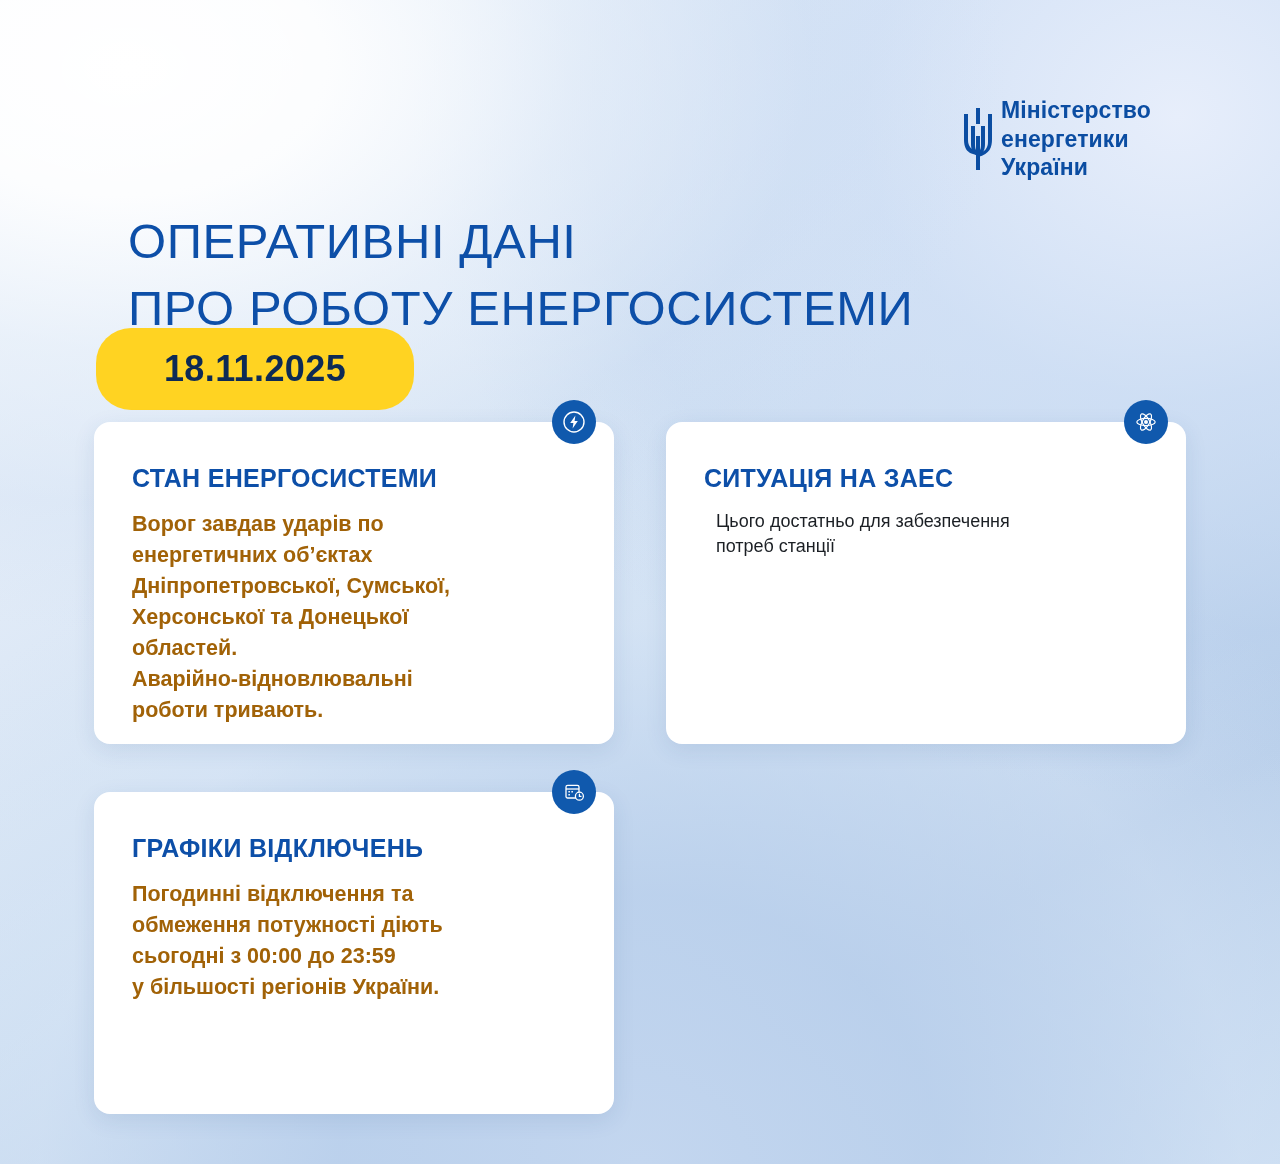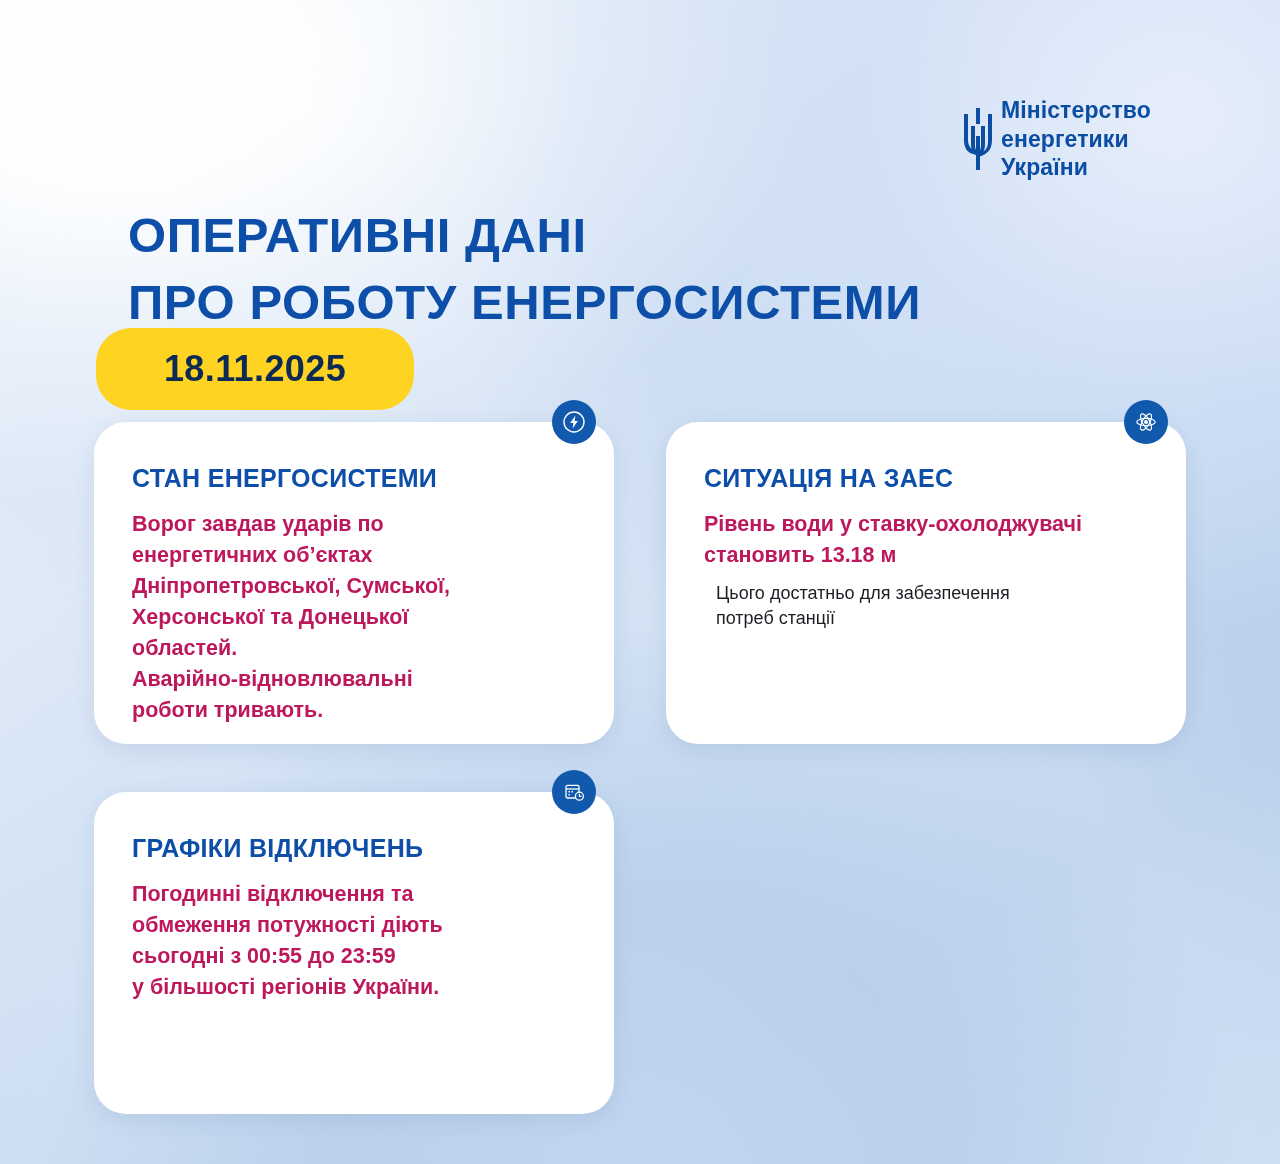--- a/index.html
+++ b/index.html
@@ -43,24 +43,24 @@
     font-weight: bold;
     line-height: 1.24;
     letter-spacing: 0.1px;
     white-space: nowrap;
   }
 
   
   .title {
     position: absolute;
     left: 128px;
-    top: 169px;
+    top: 175px;
     color: #0d4fa8;
     font-size: 49px;
-    font-weight: bold;
+    font-weight: normal;
     line-height: 1.38;
     letter-spacing: 0.6px;
     text-transform: uppercase;
   }
   .title .line2 { display: block; }
 
   
   .date-pill {
     position: absolute;
     left: 96px;
@@ -88,35 +88,35 @@
     width: 1092px;
     display: grid;
     grid-template-columns: 520px 520px;
     grid-template-rows: 322px 322px;
     column-gap: 52px;
     row-gap: 48px;
   }
   .card {
     position: relative;
     background: #ffffff;
-    border-radius: 32px;
+    border-radius: 16px;
     box-shadow: 0 6px 22px rgba(33, 70, 125, 0.10);
     padding: 42px 38px 30px 38px;
     box-sizing: border-box;
   }
   .card-title {
     color: #0d4fa8;
     font-size: 25px;
     font-weight: bold;
     letter-spacing: 0.3px;
     text-transform: uppercase;
     margin: 0 0 16px 0;
   }
   .card-body {
-    color: #be185d;
+    color: #a16207;
     font-size: 21.5px;
     font-weight: bold;
     line-height: 1.44;
     margin: 0;
     white-space: pre-line;
   }
   .card-note {
     color: #1b1f24;
     font-size: 18px;
     font-weight: normal;
@@ -194,39 +194,37 @@
     <div class="card">
       <div class="badge">
         <svg viewBox="0 0 24 24" width="24" height="24" aria-hidden="true">
           <circle cx="12" cy="12" r="2" fill="#ffffff"></circle>
           <ellipse cx="12" cy="12" rx="9.2" ry="3.6" fill="none" stroke="#ffffff" stroke-width="1.2"></ellipse>
           <ellipse cx="12" cy="12" rx="9.2" ry="3.6" fill="none" stroke="#ffffff" stroke-width="1.2" transform="rotate(60 12 12)"></ellipse>
           <ellipse cx="12" cy="12" rx="9.2" ry="3.6" fill="none" stroke="#ffffff" stroke-width="1.2" transform="rotate(120 12 12)"></ellipse>
         </svg>
       </div>
       <h2 class="card-title">СИТУАЦІЯ НА ЗАЕС</h2>
-      <p class="card-body">Рівень води у ставку-охолоджувачі
-становить 13.18 м</p>
       <p class="card-note">Цього достатньо для забезпечення
 потреб станції</p>
     </div>
 
     <div class="card">
       <div class="badge">
         <svg viewBox="0 0 24 24" width="24" height="24" aria-hidden="true">
           <rect x="4" y="5.4" width="13" height="12.6" rx="1.6" fill="none" stroke="#ffffff" stroke-width="1.3"></rect>
           <path d="M4 9 H17" stroke="#ffffff" stroke-width="1.3"></path>
           <rect x="6.4" y="11" width="1.5" height="1.5" fill="#ffffff"></rect>
           <rect x="9.4" y="11" width="1.5" height="1.5" fill="#ffffff"></rect>
           <rect x="6.4" y="14" width="1.5" height="1.5" fill="#ffffff"></rect>
           <circle cx="17.4" cy="16.2" r="4" fill="#1059ad" stroke="#ffffff" stroke-width="1.3"></circle>
           <path d="M17.4 14.2 V16.4 H19" fill="none" stroke="#ffffff" stroke-width="1.2" stroke-linecap="round"></path>
         </svg>
       </div>
       <h2 class="card-title">ГРАФІКИ ВІДКЛЮЧЕНЬ</h2>
       <p class="card-body">Погодинні відключення та
 обмеження потужності діють
-сьогодні з 00:55 до 23:59
+сьогодні з 00:00 до 23:59
 у більшості регіонів України.</p>
     </div>
 
   </div>
 </div>
 
 </body></html>

